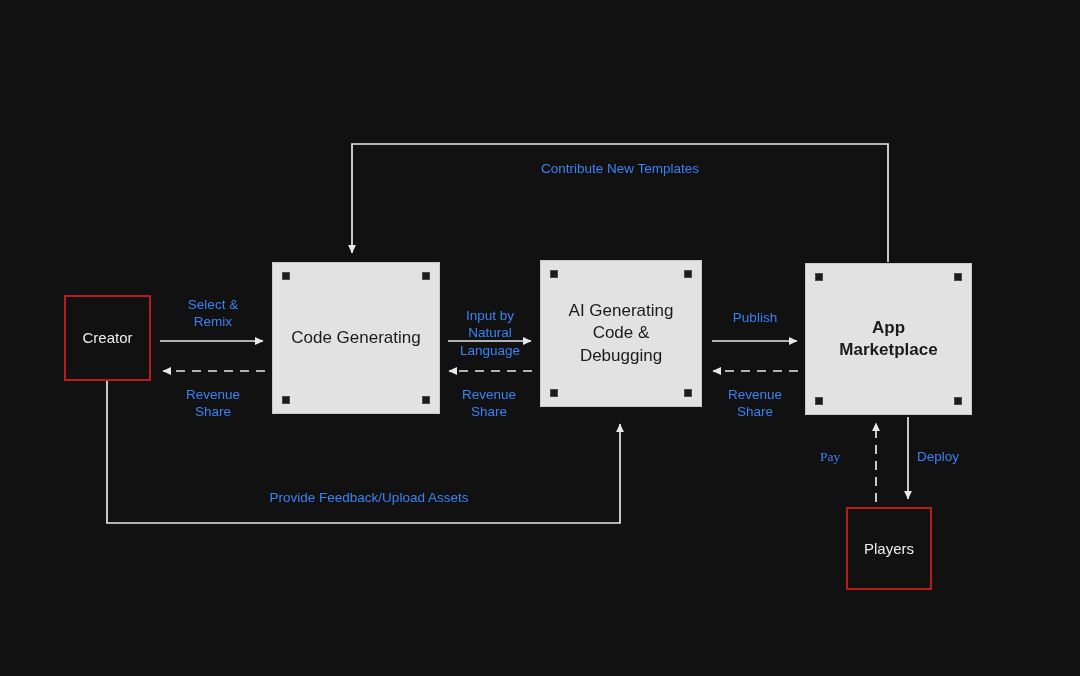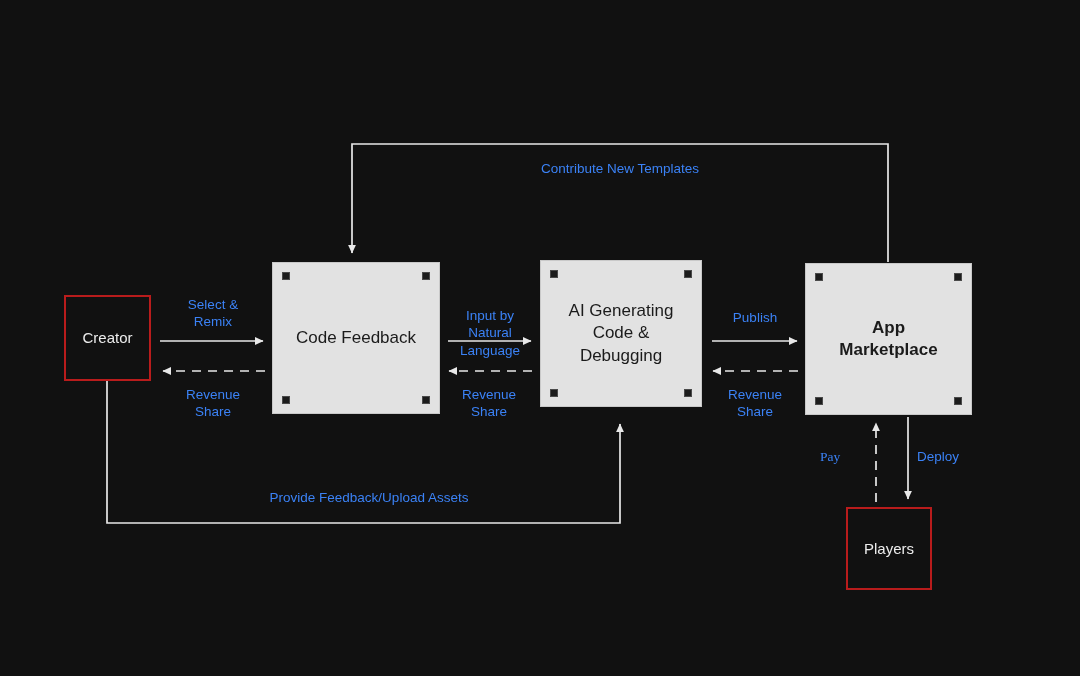--- a/index.html
+++ b/index.html
@@ -110,21 +110,21 @@
 
   <div class="node outline" style="left:64px;top:295px;width:87px;height:86px;">
     <span>Creator</span>
   </div>
 
   <div class="node filled" style="left:272px;top:262px;width:168px;height:152px;">
     <span class="handle tl"></span>
     <span class="handle tr"></span>
     <span class="handle bl"></span>
     <span class="handle br"></span>
-    <span>Code Feedback</span>
+    <span>Code Generating</span>
   </div>
 
   <div class="node filled" style="left:540px;top:260px;width:162px;height:147px;white-space:pre-line;">
     <span class="handle tl"></span>
     <span class="handle tr"></span>
     <span class="handle bl"></span>
     <span class="handle br"></span>
     <span style="white-space:pre-line;">AI Generating
 Code &amp;
 Debugging</span>

